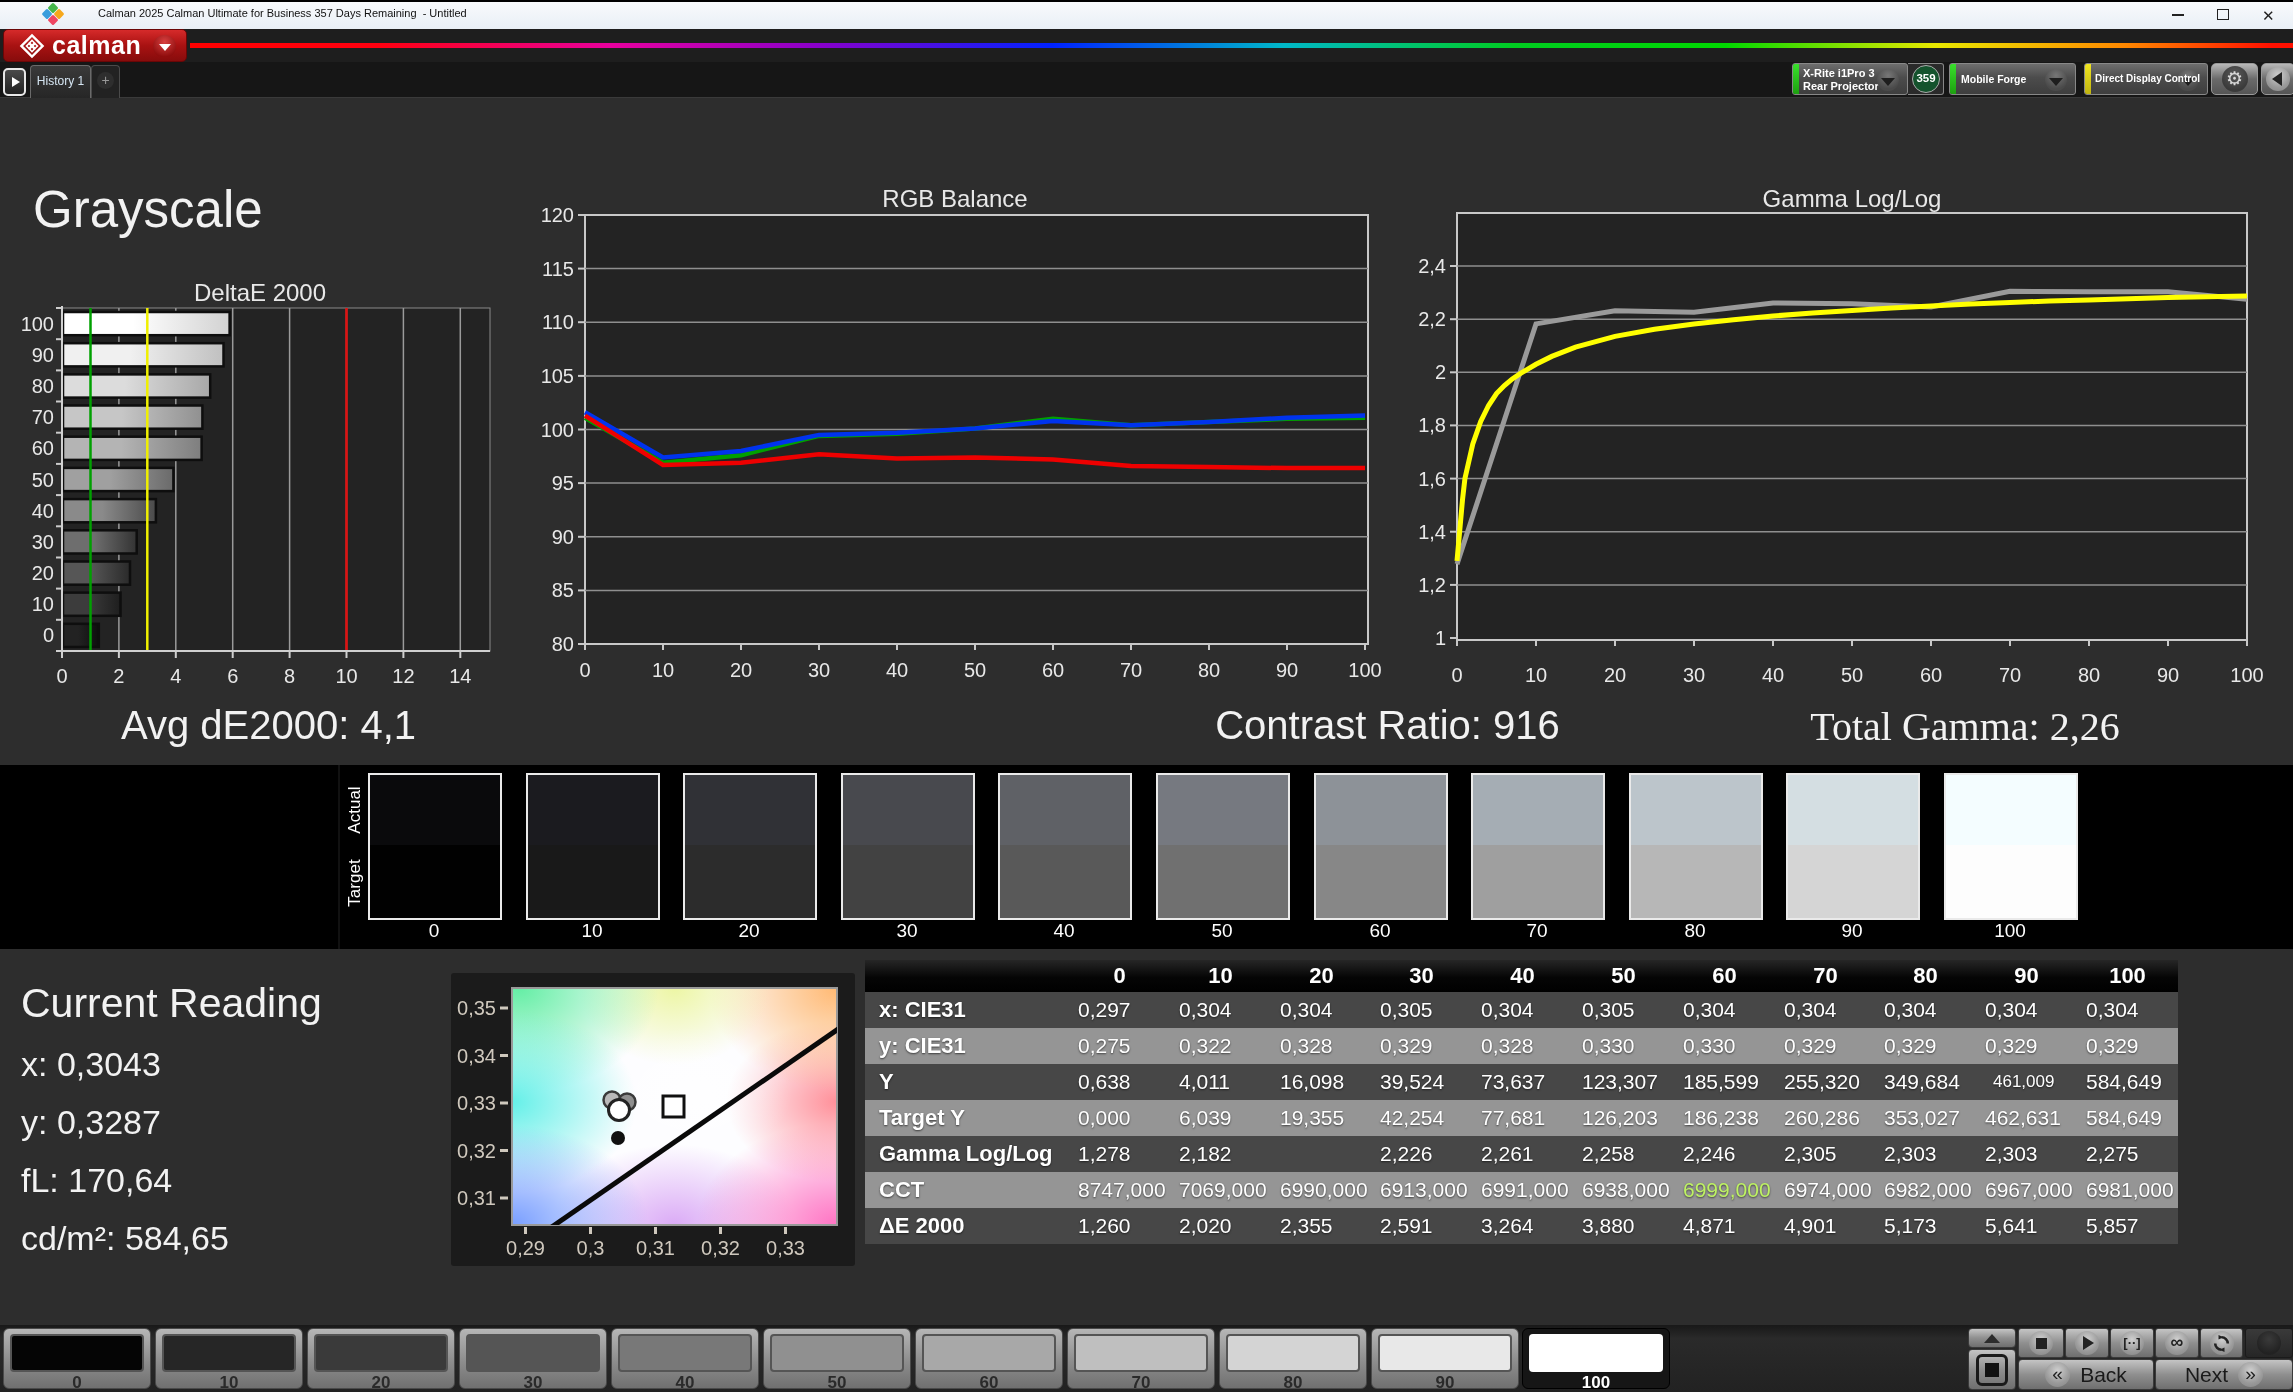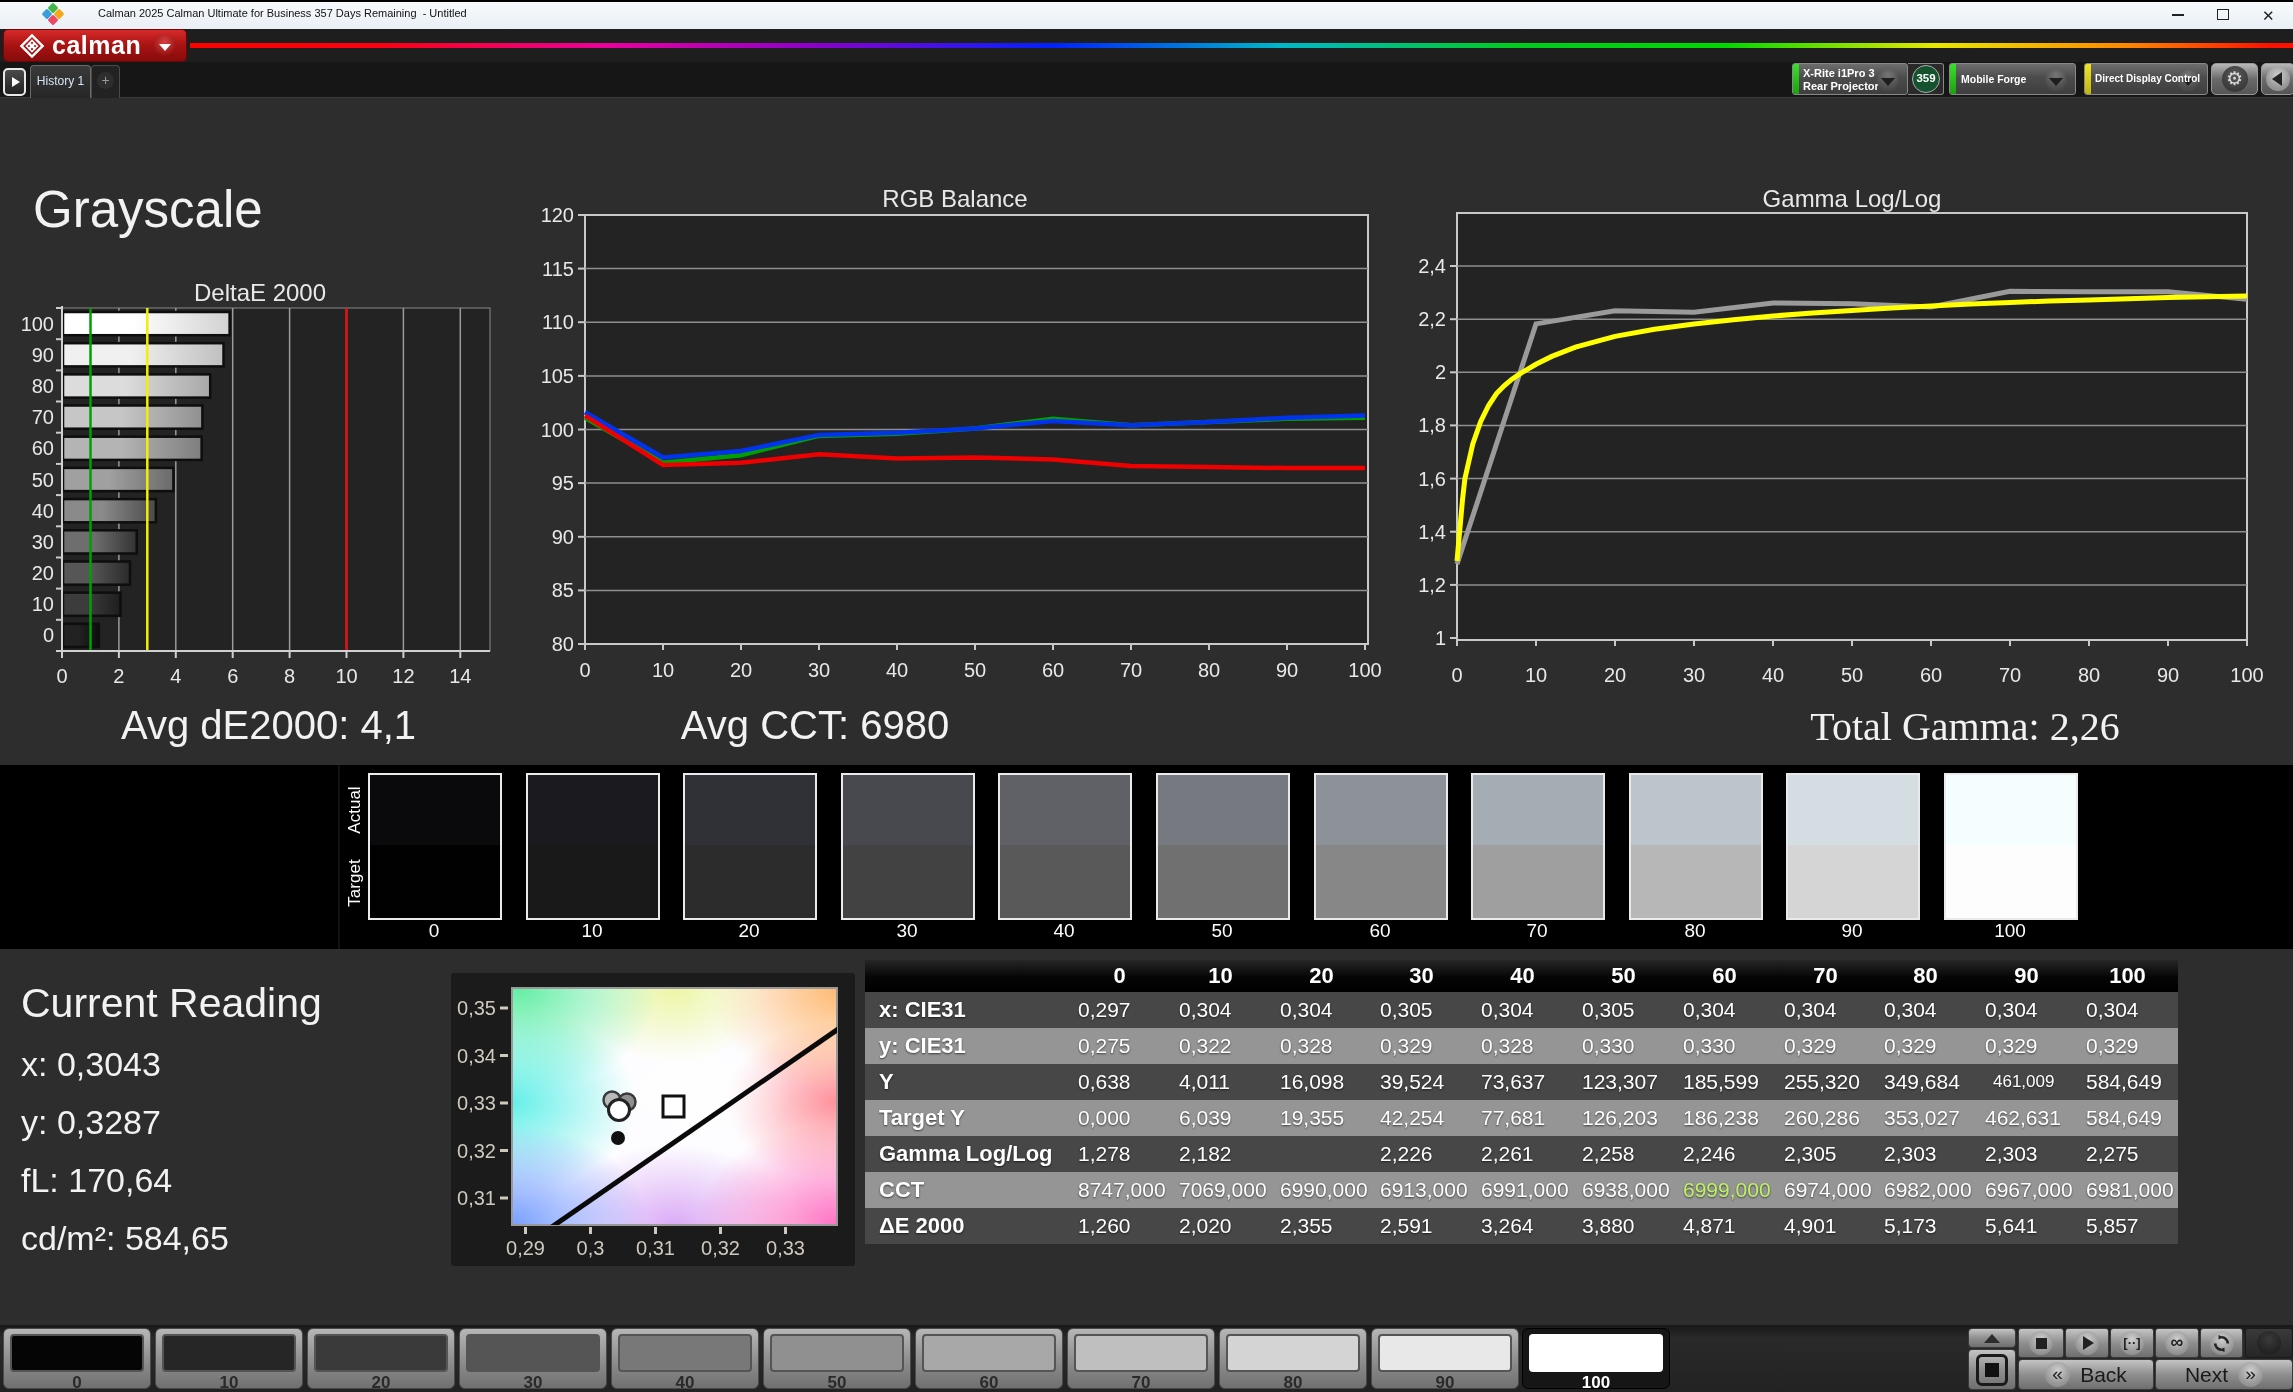--- a/index.html
+++ b/index.html
@@ -76,21 +76,21 @@
     </div>
 <div style="position:absolute;left:2261px;top:63px;width:34px;height:32px;border-radius:5px;background:linear-gradient(#b8b8b8,#6a6a6a 50%,#555);border:1px solid #999;box-sizing:border-box;display:flex;align-items:center;justify-content:center;">
       <div style="background:radial-gradient(circle at 50% 35%,#cfcfcf,#9a9a9a 60%,#848484);border-radius:50%;width:24px;height:24px;display:flex;align-items:center;justify-content:center;">
         <div style="width:0;height:0;border-top:7px solid transparent;border-bottom:7px solid transparent;border-right:10px solid #222;margin-right:2px;"></div>
       </div>
     </div>
 
 <div class="abs" style="left:33px;top:180px;font-size:51px;color:#f2f2f2;">Grayscale</div>
 
 <div class="abs" style="left:0px;top:703px;width:537px;text-align:center;font-size:40px;color:#f2f2f2;">Avg dE2000: 4,1</div>
-<div class="abs" style="left:600px;top:703px;width:430px;text-align:center;font-size:40px;color:#f2f2f2;">Avg CCT: 6980</div>
+<div class="abs" style="left:1180px;top:703px;width:415px;text-align:center;font-size:40px;color:#f2f2f2;">Contrast Ratio: 916</div>
 <div class="abs" style="left:1750px;top:703px;width:430px;text-align:center;font-size:40px;color:#f2f2f2;font-family:Liberation Serif, serif;">Total Gamma: 2,26</div>
 
 <div class="abs" style="left:0;top:765px;width:2293px;height:184px;background:#000;"></div>
 <div class="abs" style="left:338px;top:765px;width:2px;height:184px;background:#111;"></div>
 <div class="abs" style="left:325px;top:775px;width:60px;height:70px;display:flex;align-items:center;justify-content:center;">
       <span style="transform:rotate(-90deg);font-size:17px;color:#fff;white-space:nowrap;">Actual</span>
     </div>
 <div class="abs" style="left:325px;top:848px;width:60px;height:70px;display:flex;align-items:center;justify-content:center;">
       <span style="transform:rotate(-90deg);font-size:17px;color:#fff;white-space:nowrap;">Target</span>
     </div>

